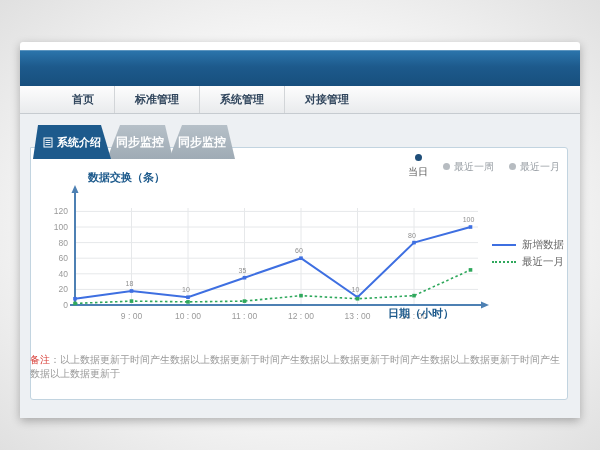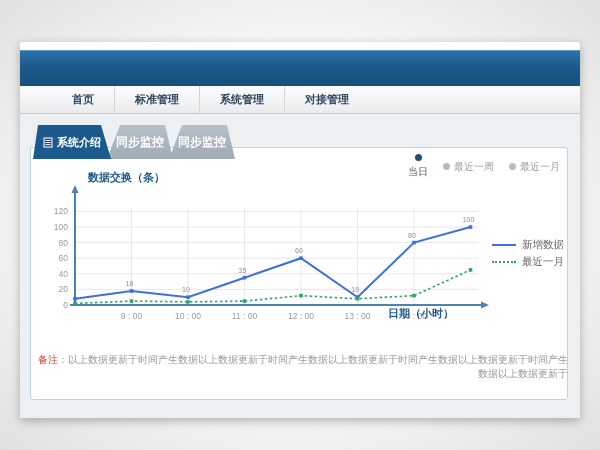--- a/index.html
+++ b/index.html
@@ -53,21 +53,21 @@
   
   #ylabel{position:absolute;left:54px;top:170px;font-size:11px;font-weight:bold;color:#1d5a8c;z-index:4;margin-left:34px;}
   #xlabel{position:absolute;left:388px;top:306px;font-size:11px;font-weight:bold;color:#1d5a8c;z-index:4;text-align:right;}
   #chart-wrap{position:absolute;left:30px;top:150px;width:540px;height:185px;z-index:3;}
   
   #legend{position:absolute;left:492px;top:236px;z-index:4;}
   .legend-row{display:flex;align-items:center;gap:6px;height:17px;font-size:10.5px;color:#666;}
   .legend-line-solid{width:24px;height:0;border-top:2px solid #3e6fe1;}
   .legend-line-dotted{width:24px;height:0;border-top:2px dotted #2fa85c;}
   
-  #note{position:absolute;left:30px;top:353px;width:538px;text-align:right;
+  #note{position:absolute;left:30px;top:353px;width:538px;text-align:left;
         font-size:10px;color:#9a9a9a;z-index:4;}
   #note .note-label{color:#d8403a;}
 </style>
 </head>
 <body>
 
 <div id="stage">
   <div id="window"></div>
 
   <div id="header">

